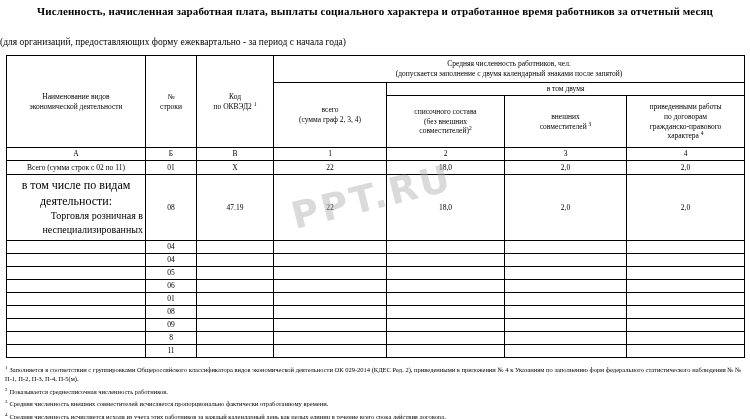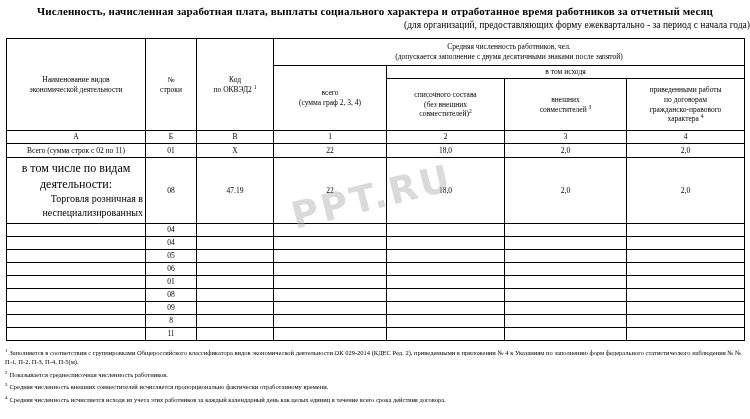--- a/index.html
+++ b/index.html
@@ -1,19 +1,19 @@
 <!DOCTYPE html>
 <html><head>
 <meta charset="utf-8">
 <style>
   html,body{margin:0;padding:0;background:#fff;}
   .page{position:relative;width:750px;height:419px;background:#fff;overflow:hidden;
         font-family:"Liberation Serif","DejaVu Serif",serif;color:#000;}
   .title{margin-top:5px;text-align:center;font-weight:bold;font-size:11px;letter-spacing:.1px;}
-  .subtitle{margin-top:3px;text-align:right;font-size:9.5px;}
+  .subtitle{margin-top:20px;text-align:left;font-size:9.5px;}
   table.form{border-collapse:collapse;table-layout:fixed;width:738px;margin:8px 0 0 6px;border:1.5px solid #000;}
   table.form td{border:1px solid #000;font-size:7.5px;line-height:1.3;padding:1px 2px;vertical-align:middle;overflow:hidden;}
   .pre{white-space:pre-line;}
   .c{text-align:center;}
   .l{text-align:center;}
   .vtop{vertical-align:top;}
   .vbot{vertical-align:bottom;}
   sup{font-size:5.5px;line-height:0;}
   tr.h1{height:27px;}
   tr.h2{height:13px;}
@@ -55,27 +55,27 @@
 
     <tbody>
         <tr class="h1">
       <td rowspan="3" class="c pre"><span>Наименование видов
 экономической деятельности</span></td>
       <td rowspan="3" class="c pre vtop"><span>№
 строки</span></td>
       <td rowspan="3" class="c pre vtop"><span>Код
 по ОКВЭД2</span> <sup>1</sup></td>
       <td colspan="4" class="c pre vtop"><span>Средняя численность работников, чел.
-(допускается заполнение с двумя десятичными знаками после запятой)</span></td>
+(допускается заполнение с двумя календарный знаками после запятой)</span></td>
     </tr>
 
     <tr class="h2">
       <td rowspan="2" class="c pre vtop"><span>всего
 (сумма граф 2, 3, 4)</span></td>
-      <td colspan="3" class="c"><span>в том исходя</span></td>
+      <td colspan="3" class="c"><span>в том двумя</span></td>
     </tr>
 
     <tr class="h3">
       <td class="c pre vtop"><span>списочного состава
 (без внешних
 совместителей)</span><sup>2</sup></td>
       <td class="c pre vtop"><span>внешних
 совместителей</span> <sup>3</sup></td>
       <td class="c pre vtop"><span>приведенными работы
 по договорам

